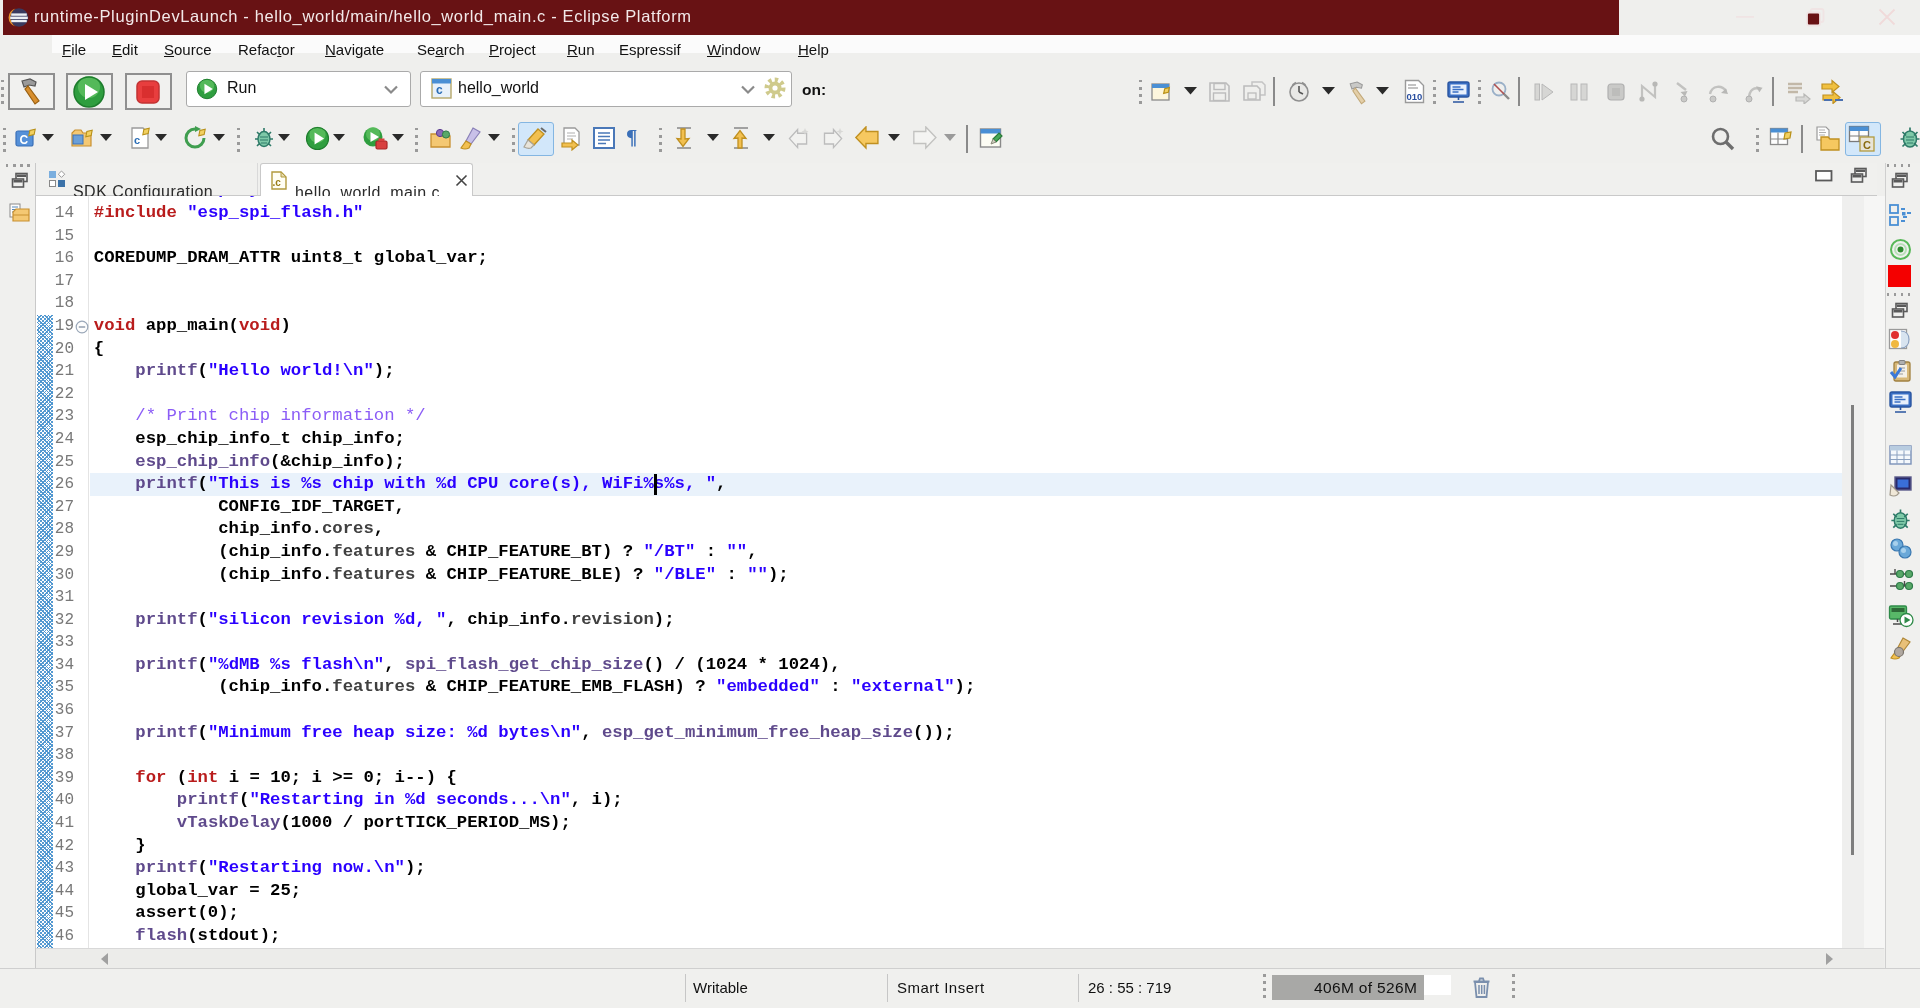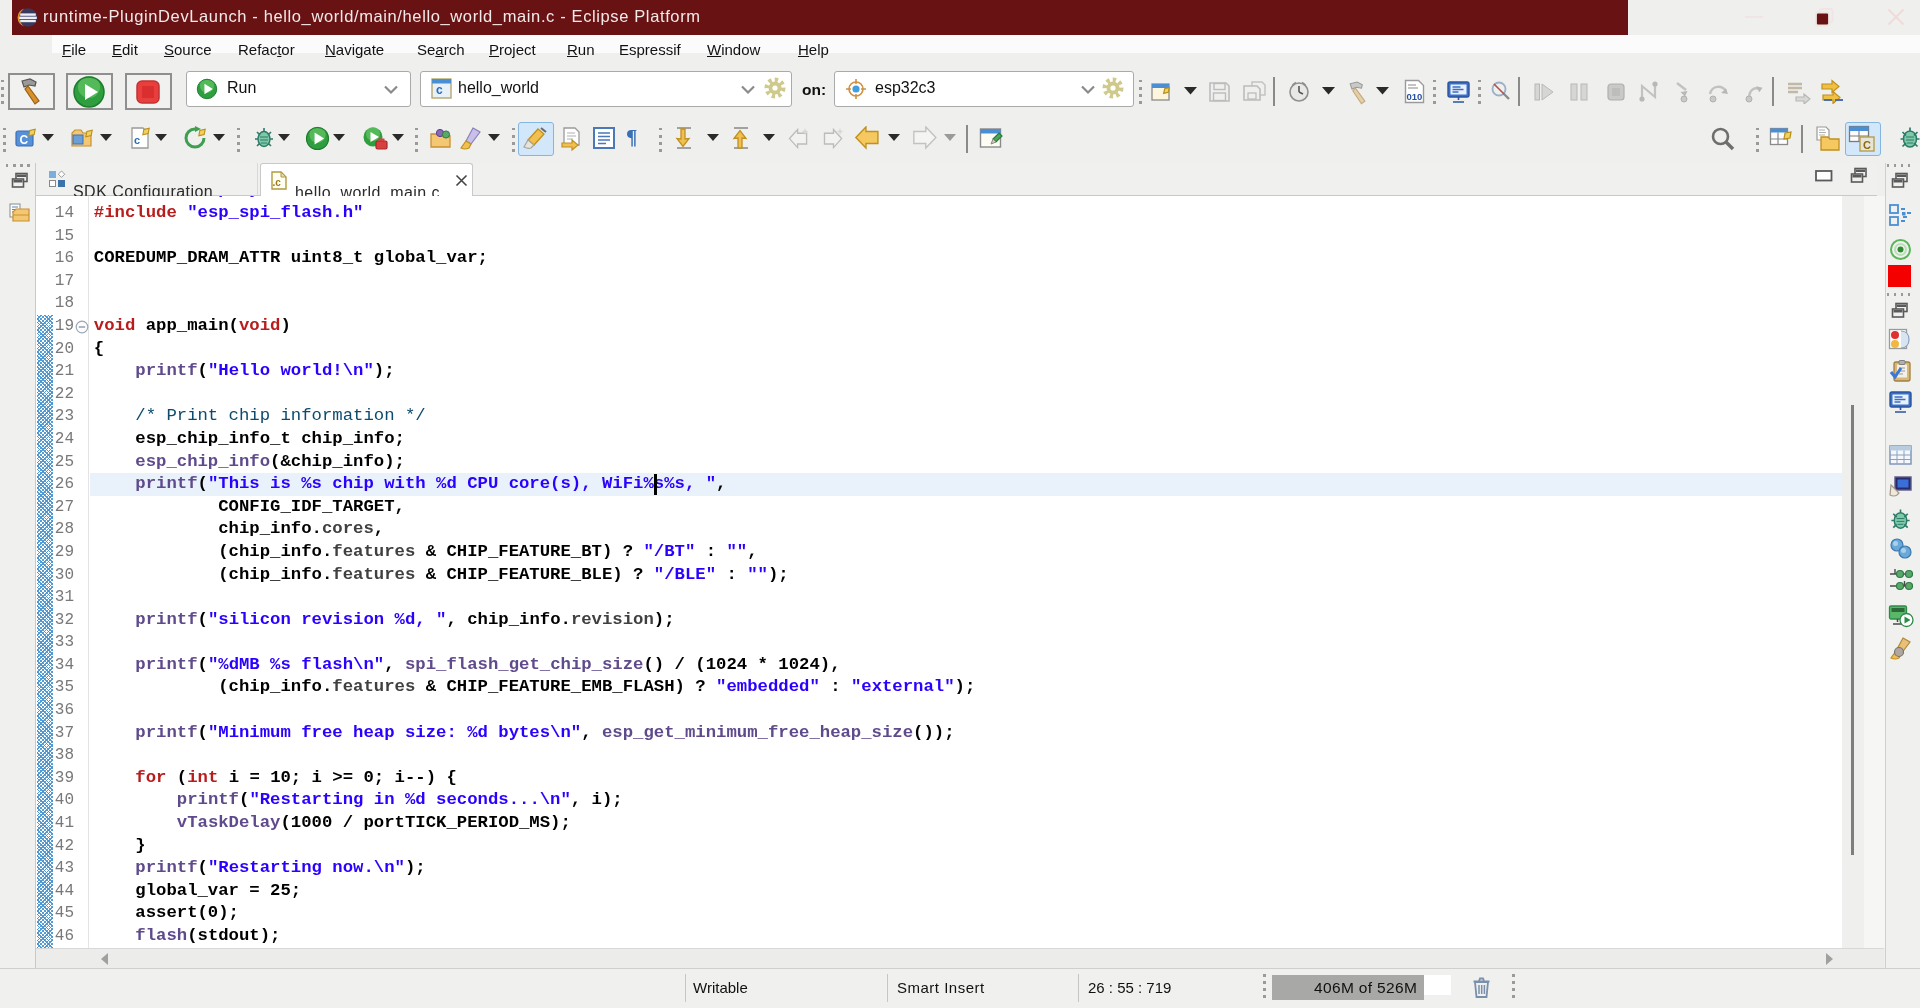--- a/index.html
+++ b/index.html
@@ -1,19 +1,19 @@
 <!DOCTYPE html>
 <html><head>
 <meta charset="utf-8">
 <style>
 html,body{margin:0;padding:0;background:#fff;}
 #root{position:relative;width:1920px;height:1008px;overflow:hidden;font-family:"Liberation Sans",sans-serif;background:#efefed;}
 .abs{position:absolute;}
 
-#title{position:absolute;left:12px;top:0;width:1616px;height:35px;background:#681214;}
+#title{position:absolute;left:3px;top:0;width:1616px;height:35px;background:#681214;}
 #title .txt{position:absolute;left:31px;top:7px;font-size:16.5px;letter-spacing:0.62px;color:#f3e9e9;white-space:pre;}
 
 #menu{position:absolute;left:8px;top:35px;width:1920px;height:18px;background:#fbfbfb;font-size:15px;color:#111;margin-left:44px;}
 #menu span{position:absolute;top:6px;}
 
 #tb1{position:absolute;left:0;top:64px;width:1920px;height:53px;background:#efefed;}
 #tb2{position:absolute;left:0;top:117px;width:1920px;height:46px;background:#efefed;}
 .btn{position:absolute;top:9px;width:47px;height:37px;border:2px solid #8f8f8f;background:#f1f1ef;box-sizing:border-box;}
 .combo{position:absolute;top:7px;height:36px;border:1px solid #aaaaaa;border-radius:3px;background:#fff;box-sizing:border-box;}
 .chev{position:absolute;width:16px;height:16px;}
@@ -24,21 +24,21 @@
 .tabtxt{font-size:16px;letter-spacing:0.45px;color:#2a2a2a;position:absolute;top:6px;margin-top:14px;}
 
 #lstrip{position:absolute;left:0;top:163px;width:36px;height:805px;background:#f0f0ee;border-right:1px solid #c9c9c9;box-sizing:border-box;}
 
 #editor{position:absolute;left:36px;top:196px;width:1806px;height:752px;background:#fff;overflow:hidden;}
 #hatch{position:absolute;left:1px;top:119px;width:16px;height:633px;background-color:#fdfdfd;background-image:repeating-linear-gradient(45deg,rgba(70,145,205,.9) 0 1px,transparent 1px 2.6px),repeating-linear-gradient(135deg,rgba(70,145,205,.9) 0 1px,transparent 1px 2.6px);}
 #gutter{position:absolute;left:0px;top:-16.6px;width:38px;text-align:right;margin:0;font-family:"Liberation Mono",monospace;font-size:16px;line-height:22.6px;color:#787878;}
 #gdiv{position:absolute;left:52px;top:0;width:1px;height:752px;background:#e4e4e4;}
 #hline{position:absolute;left:54px;top:277.2px;width:1752px;height:22.6px;background:#e9f2fb;}
 #code{position:absolute;left:57.8px;top:-16.6px;margin:0;font-family:"Liberation Mono",monospace;font-size:17.3px;line-height:22.6px;color:#000;font-weight:bold;white-space:pre;}
-#code .c{color:#0c4a6e;font-weight:normal;}
+#code .c{color:#8b5cf6;font-weight:normal;}
 #code .k{color:#b91c1c;}
 #code .s{color:#2a00ff;}
 #code .f{color:#404040;}
 #code .fn{color:#5f4a8c;margin-top:21px;}
 #cursor{position:absolute;left:618.3px;top:278.2px;width:2.5px;height:21px;background:#000;}
 
 #ruler{position:absolute;left:1842px;top:196px;width:22px;height:752px;background:#efefee;}
 #ruler2{position:absolute;left:1864px;top:196px;width:21px;height:752px;background:#f6f6f5;}
 #rthumb{position:absolute;left:8.5px;top:209px;width:3.5px;height:450px;background:#7e7e7e;}
 
@@ -126,36 +126,20 @@
       <svg class="chev" style="left:319px;top:10px" viewBox="0 0 16 16">
           <path d="M2 4.5 L8 10.5 L14 4.5" fill="none" stroke="#8a8a8a" stroke-width="2.2"></path>
         </svg>
       <svg width="24" height="24" style="position:absolute;left:342px;top:4px" viewBox="0 0 24 24">
         <circle cx="12" cy="12" r="8" fill="none" stroke="#cfca8c" stroke-width="5" stroke-dasharray="3.2 3"></circle>
         <circle cx="12" cy="12" r="6.5" fill="#cfca8c"></circle>
           <circle cx="12" cy="12" r="2.6" fill="#fff"></circle>
       </svg>
     </div>
     <span class="abs" style="left:802px;top:17px;font-size:15.5px;font-weight:bold;color:#111">on:</span>
-    <div class="combo" style="left:834px;width:300px">
-      <svg width="22" height="22" style="position:absolute;left:10px;top:6px" viewBox="0 0 22 22">
-        <circle cx="11" cy="11" r="7" fill="none" stroke="#d09040" stroke-width="1.6"></circle>
-        <path d="M11 1 v5 M11 16 v5 M1 11 h5 M16 11 h5" stroke="#d09040" stroke-width="1.6"></path>
-        <circle cx="11" cy="11" r="3.6" fill="#3f9ee0"></circle>
-      </svg>
-      <span style="position:absolute;left:40px;top:7px;font-size:16px;color:#111">esp32c3</span>
-      <svg class="chev" style="left:245px;top:10px" viewBox="0 0 16 16">
-          <path d="M2 4.5 L8 10.5 L14 4.5" fill="none" stroke="#8a8a8a" stroke-width="2.2"></path>
-        </svg>
-      <svg width="24" height="24" style="position:absolute;left:266px;top:4px" viewBox="0 0 24 24">
-        <circle cx="12" cy="12" r="8" fill="none" stroke="#cfca8c" stroke-width="5" stroke-dasharray="3.2 3"></circle>
-        <circle cx="12" cy="12" r="6.5" fill="#cfca8c"></circle>
-          <circle cx="12" cy="12" r="2.6" fill="#fff"></circle>
-      </svg>
-    </div>
     <div class="dots4v" style="left:1139px;top:16px"></div>
     <svg class="abs" style="left:1151px;top:18px" width="22" height="21" viewBox="0 0 22 21">
       <rect x="1" y="2" width="17" height="16" fill="#fdf6dc" stroke="#8a8a8a" stroke-width="1.3"></rect>
       <rect x="1" y="2" width="17" height="4" fill="#4a8fd4"></rect>
       <path d="M15.5 4.5 l2.5 4 -2.5 4 -2.5 -4 Z" fill="#f2d060" stroke="#b89018" stroke-width="1.2" transform="rotate(45 15.5 8.5)"></path>
     </svg>
     <svg class="abs" style="left:1184px;top:23px" width="13" height="8">
         <path d="M0 0 h13 l-6.5 7.5 Z" fill="#2a2a2a"></path>
       </svg>
     <svg class="abs" style="left:1208px;top:17px" width="23" height="22" viewBox="0 0 23 22">

